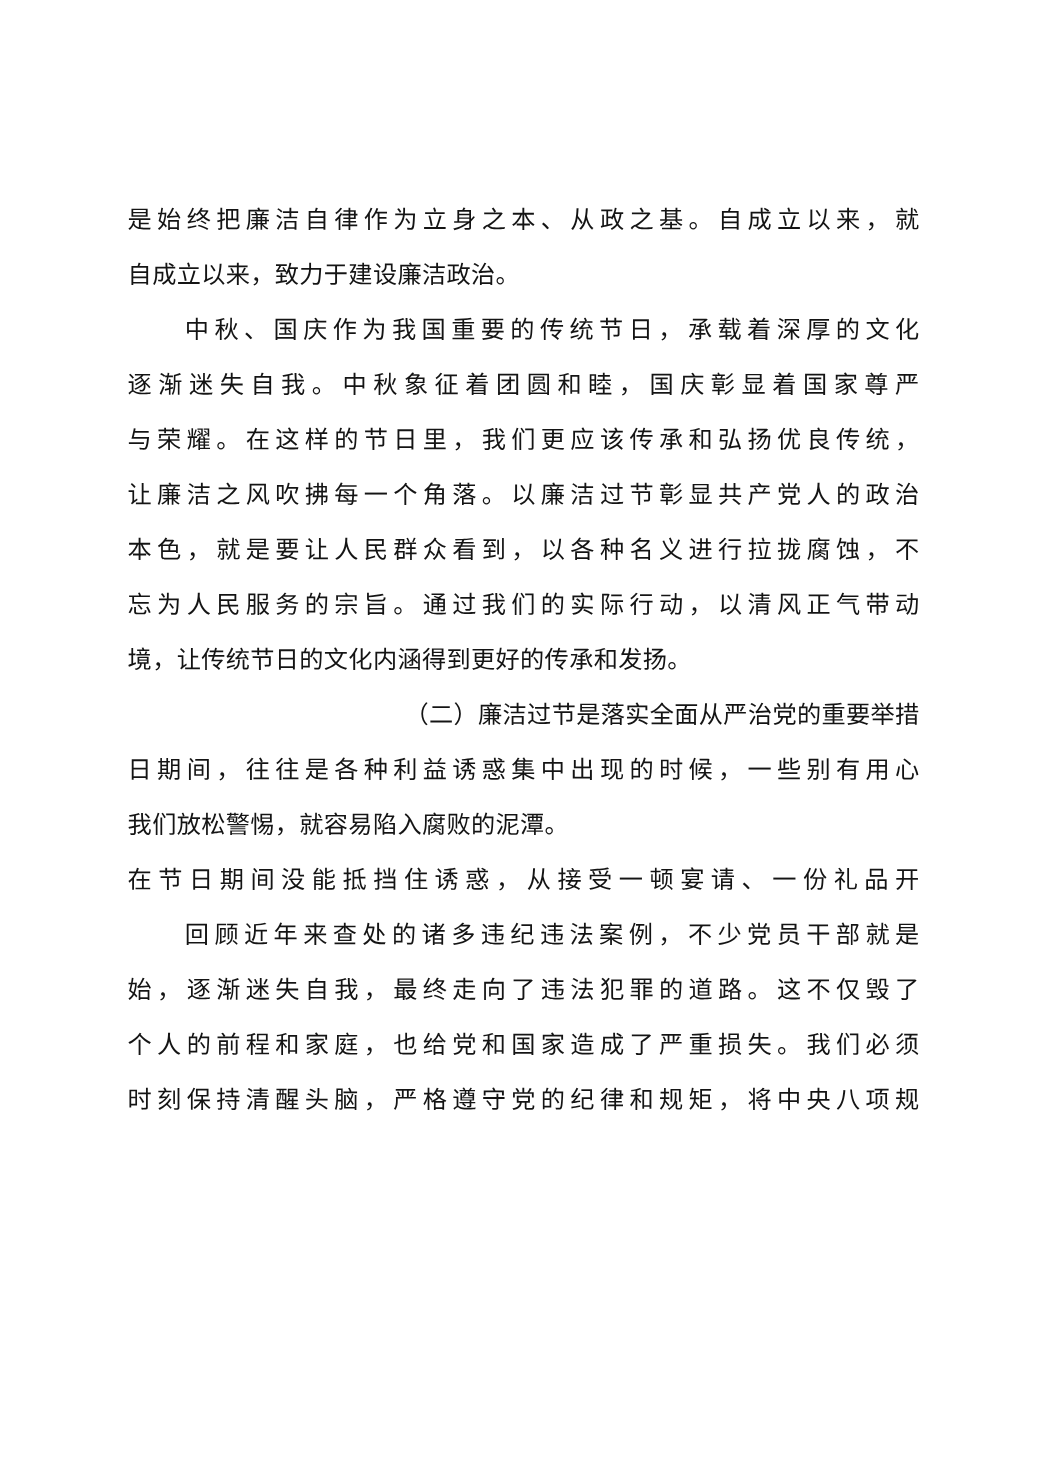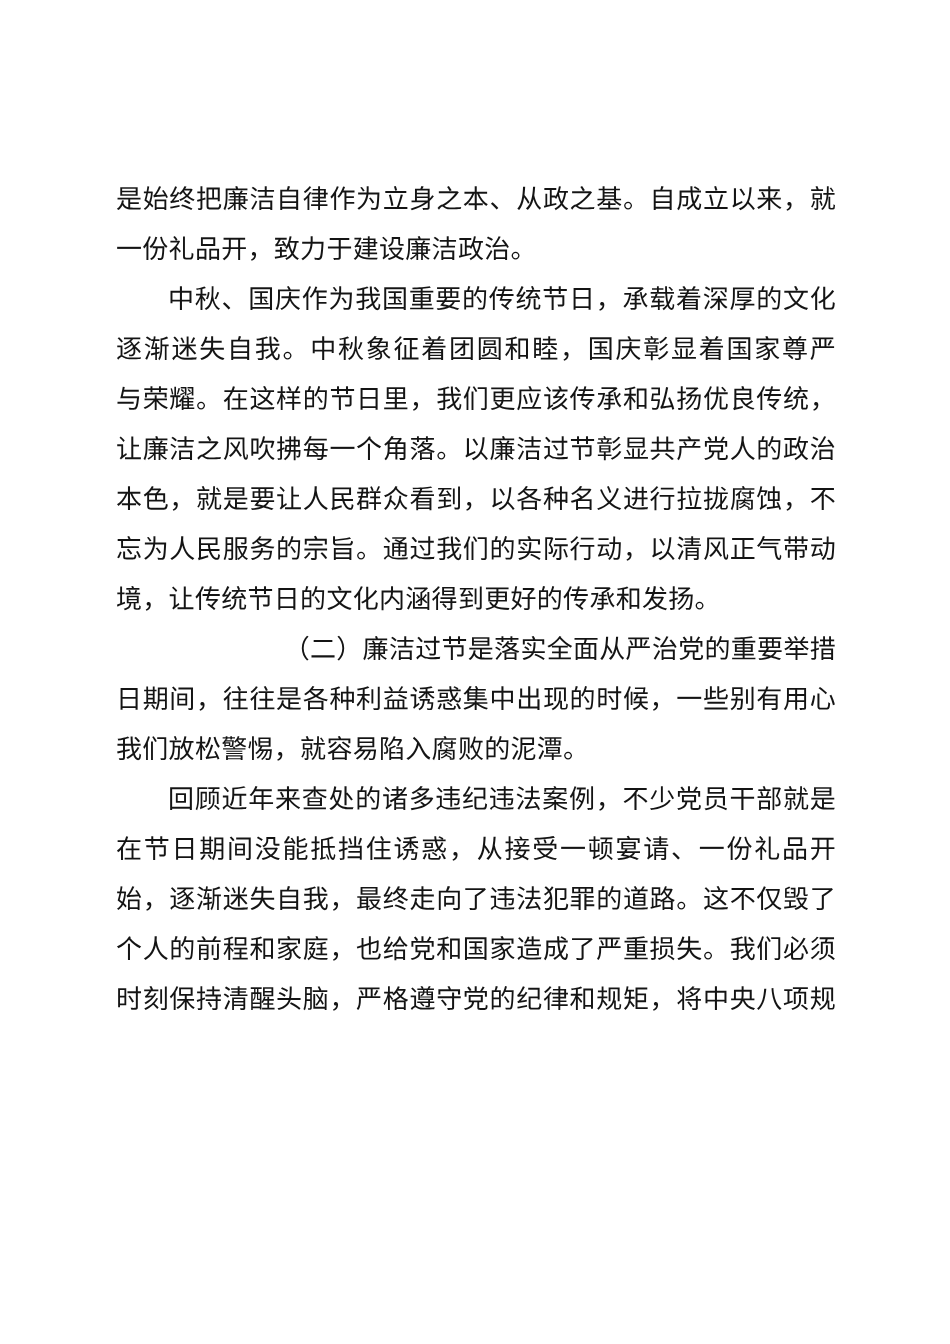--- a/index.html
+++ b/index.html
@@ -23,21 +23,21 @@
     height: 1344px;
     background: #ffffff;
   }
   .doc-body {
     position: absolute;
     left: 116px;
     top: 175px;
     width: 720px;
   }
   .line {
-    font-size: 26px;
+    font-size: 22px;
     line-height: 50px;
     height: 50px;
     letter-spacing: 0.3px;
     text-justify: inter-character;
   }
   .line.justify {
     text-align: justify;
     text-align-last: justify;
   }
   .line.indent {
@@ -48,30 +48,30 @@
     text-align: right;
   }
 </style>
 </head>
 <body>
 
 <main class="doc-page">
   <section class="doc-body">
 
   <div class="line justify">是始终把廉洁自律作为立身之本、从政之基。自成立以来，就</div>
-      <div class="line">一份礼品开，致力于建设廉洁政治。</div>
+      <div class="line">自成立以来，致力于建设廉洁政治。</div>
       <div class="line justify indent">中秋、国庆作为我国重要的传统节日，承载着深厚的文化</div>
       <div class="line justify">逐渐迷失自我。中秋象征着团圆和睦，国庆彰显着国家尊严</div>
       <div class="line justify">与荣耀。在这样的节日里，我们更应该传承和弘扬优良传统，</div>
       <div class="line justify">让廉洁之风吹拂每一个角落。以廉洁过节彰显共产党人的政治</div>
       <div class="line justify">本色，就是要让人民群众看到，以各种名义进行拉拢腐蚀，不</div>
       <div class="line justify">忘为人民服务的宗旨。通过我们的实际行动，以清风正气带动</div>
       <div class="line">境，让传统节日的文化内涵得到更好的传承和发扬。</div>
       <div class="line indent heading">（二）廉洁过节是落实全面从严治党的重要举措</div>
       <div class="line justify">日期间，往往是各种利益诱惑集中出现的时候，一些别有用心</div>
       <div class="line">我们放松警惕，就容易陷入腐败的泥潭。</div>
+      <div class="line justify">在节日期间没能抵挡住诱惑，从接受一顿宴请、一份礼品开</div>
       <div class="line justify indent">回顾近年来查处的诸多违纪违法案例，不少党员干部就是</div>
-      <div class="line justify">在节日期间没能抵挡住诱惑，从接受一顿宴请、一份礼品开</div>
       <div class="line justify">始，逐渐迷失自我，最终走向了违法犯罪的道路。这不仅毁了</div>
       <div class="line justify">个人的前程和家庭，也给党和国家造成了严重损失。我们必须</div>
       <div class="line justify">时刻保持清醒头脑，严格遵守党的纪律和规矩，将中央八项规</div>
     </section>
 </main>
 
 </body></html>

